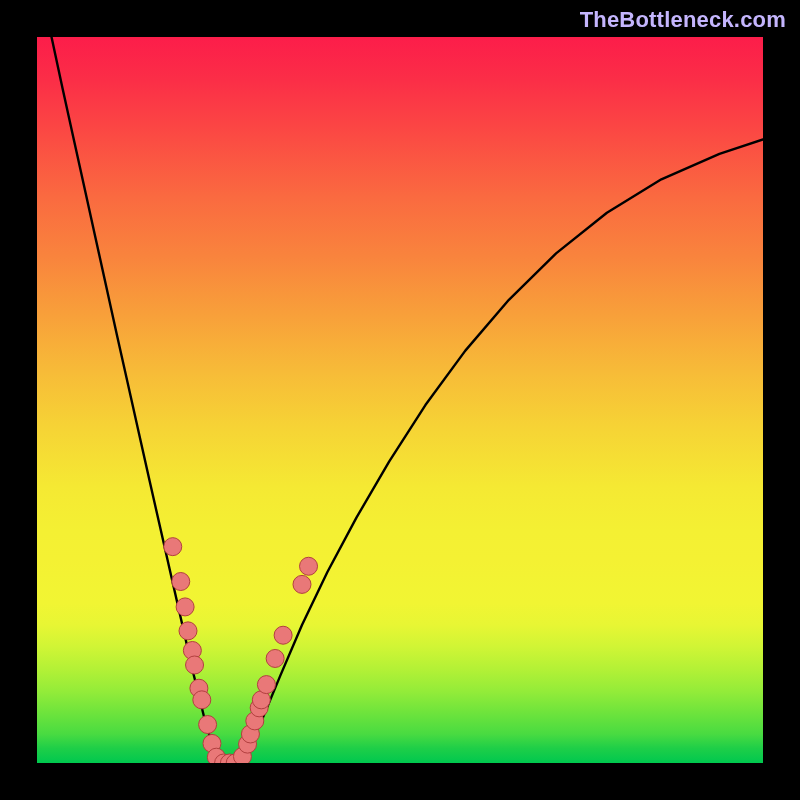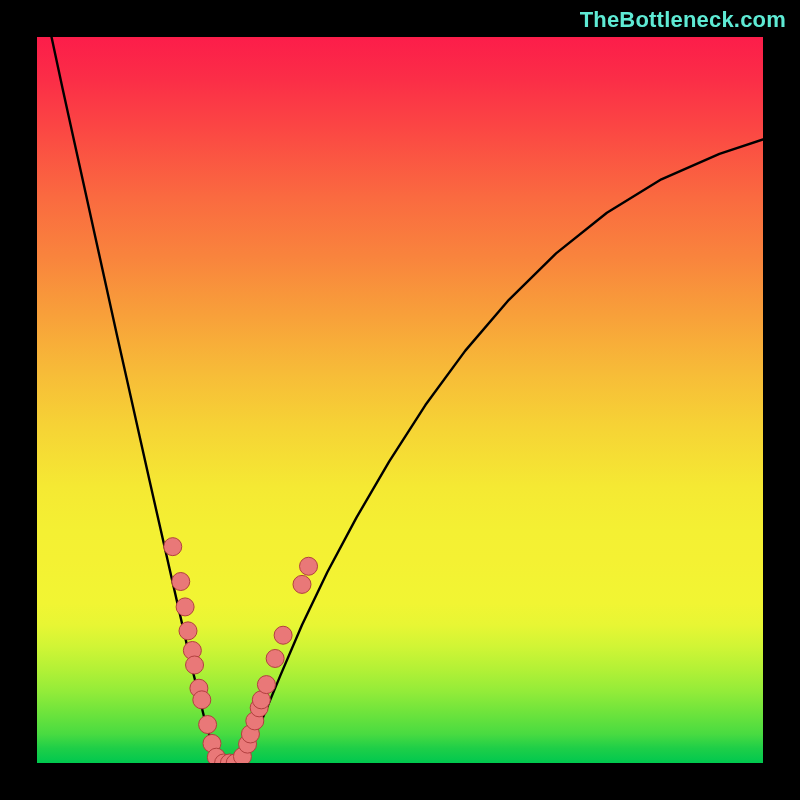--- a/index.html
+++ b/index.html
@@ -44,21 +44,21 @@
       #6fe43c 93%,
       #49db41 96%,
       #1ece48 98%,
       #00c84f 100%
     );
   }
   .watermark {
     position: absolute;
     top: 7px;
     right: 14px;
-    color: #5eead4;
+    color: #c4b5fd;
     font-size: 22px;
     font-weight: 600;
     letter-spacing: 0.2px;
   }
   .curves {
     position: absolute;
     left: 37px;
     top: 37px;
     width: 726px;
     height: 726px;

